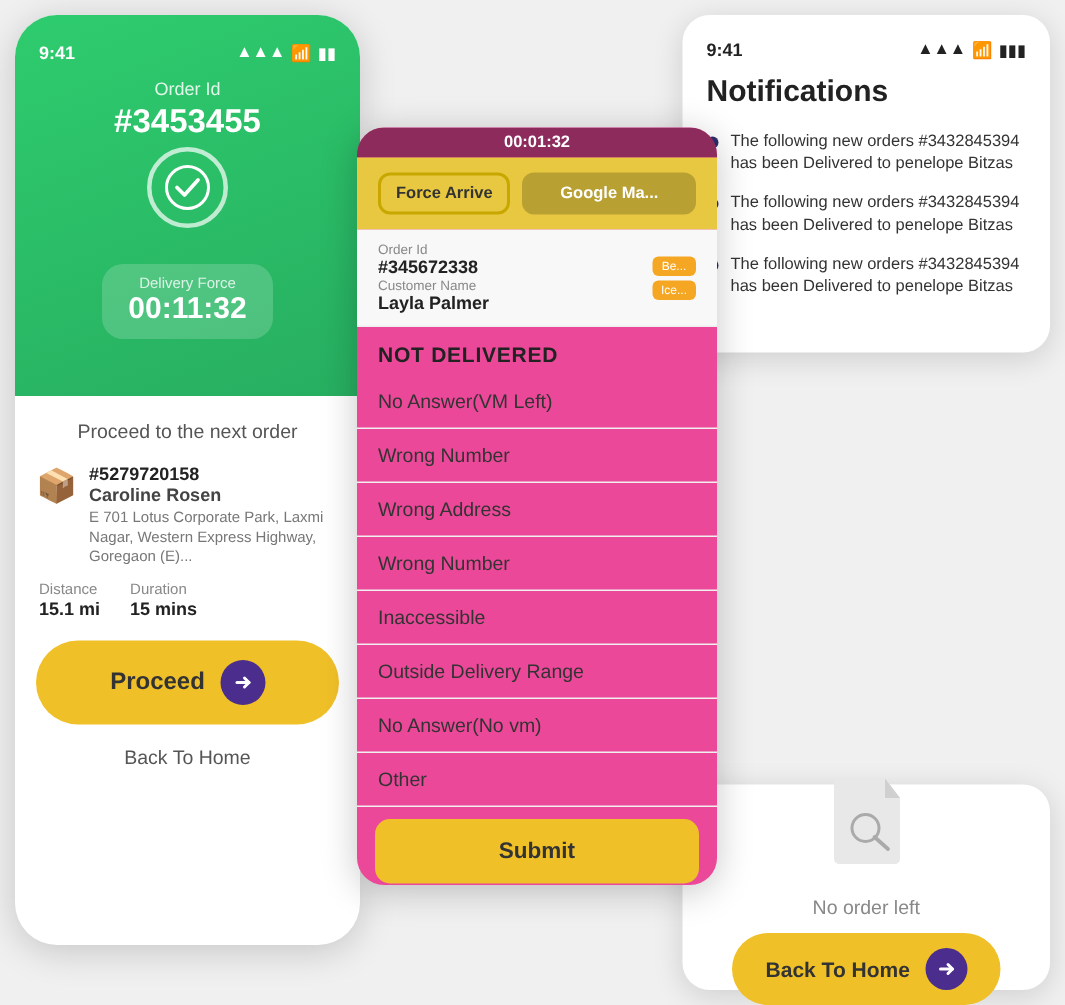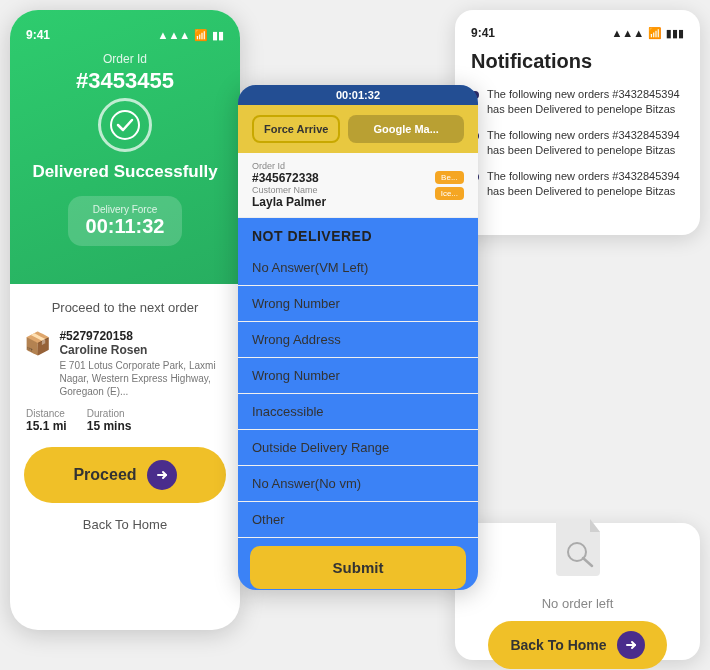--- a/index.html
+++ b/index.html
@@ -180,21 +180,21 @@
       padding: 4px 0;
     }
 
     
     .card-not-delivered {
       position: absolute;
       left: 238px;
       top: 85px;
       width: 240px;
       height: 505px;
-      background: #3b82f6;
+      background: #ec4899;
       border-radius: 18px;
       overflow: hidden;
       box-shadow: 0 4px 24px rgba(0,0,0,0.22);
       z-index: 10;
     }
     .card-not-delivered .nd-header {
       background: #e8c840;
       padding: 10px 14px;
       display: flex;
       gap: 8px;
@@ -417,21 +417,20 @@
       </div>
     </div>
     <div class="order-id-label">Order Id</div>
     <div class="order-id">#3453455</div>
     <div class="check-circle">
       <svg viewBox="0 0 30 30" fill="none">
         <circle cx="15" cy="15" r="14" stroke="white" stroke-width="2"></circle>
         <polyline points="8,15 13,20 22,10" stroke="white" stroke-width="2.5" fill="none" stroke-linecap="round" stroke-linejoin="round"></polyline>
       </svg>
     </div>
-    <div class="delivered-text">Delivered Successfully</div>
     <div class="delivery-time-box">
       <div class="delivery-time-label">Delivery Force</div>
       <div class="delivery-time-value">00:11:32</div>
     </div>
   </div>
   <div class="bottom-section">
     <div class="next-order-label">Proceed to the next order</div>
     <div class="order-card-mini">
       <div class="box-icon">📦</div>
       <div class="order-info">

